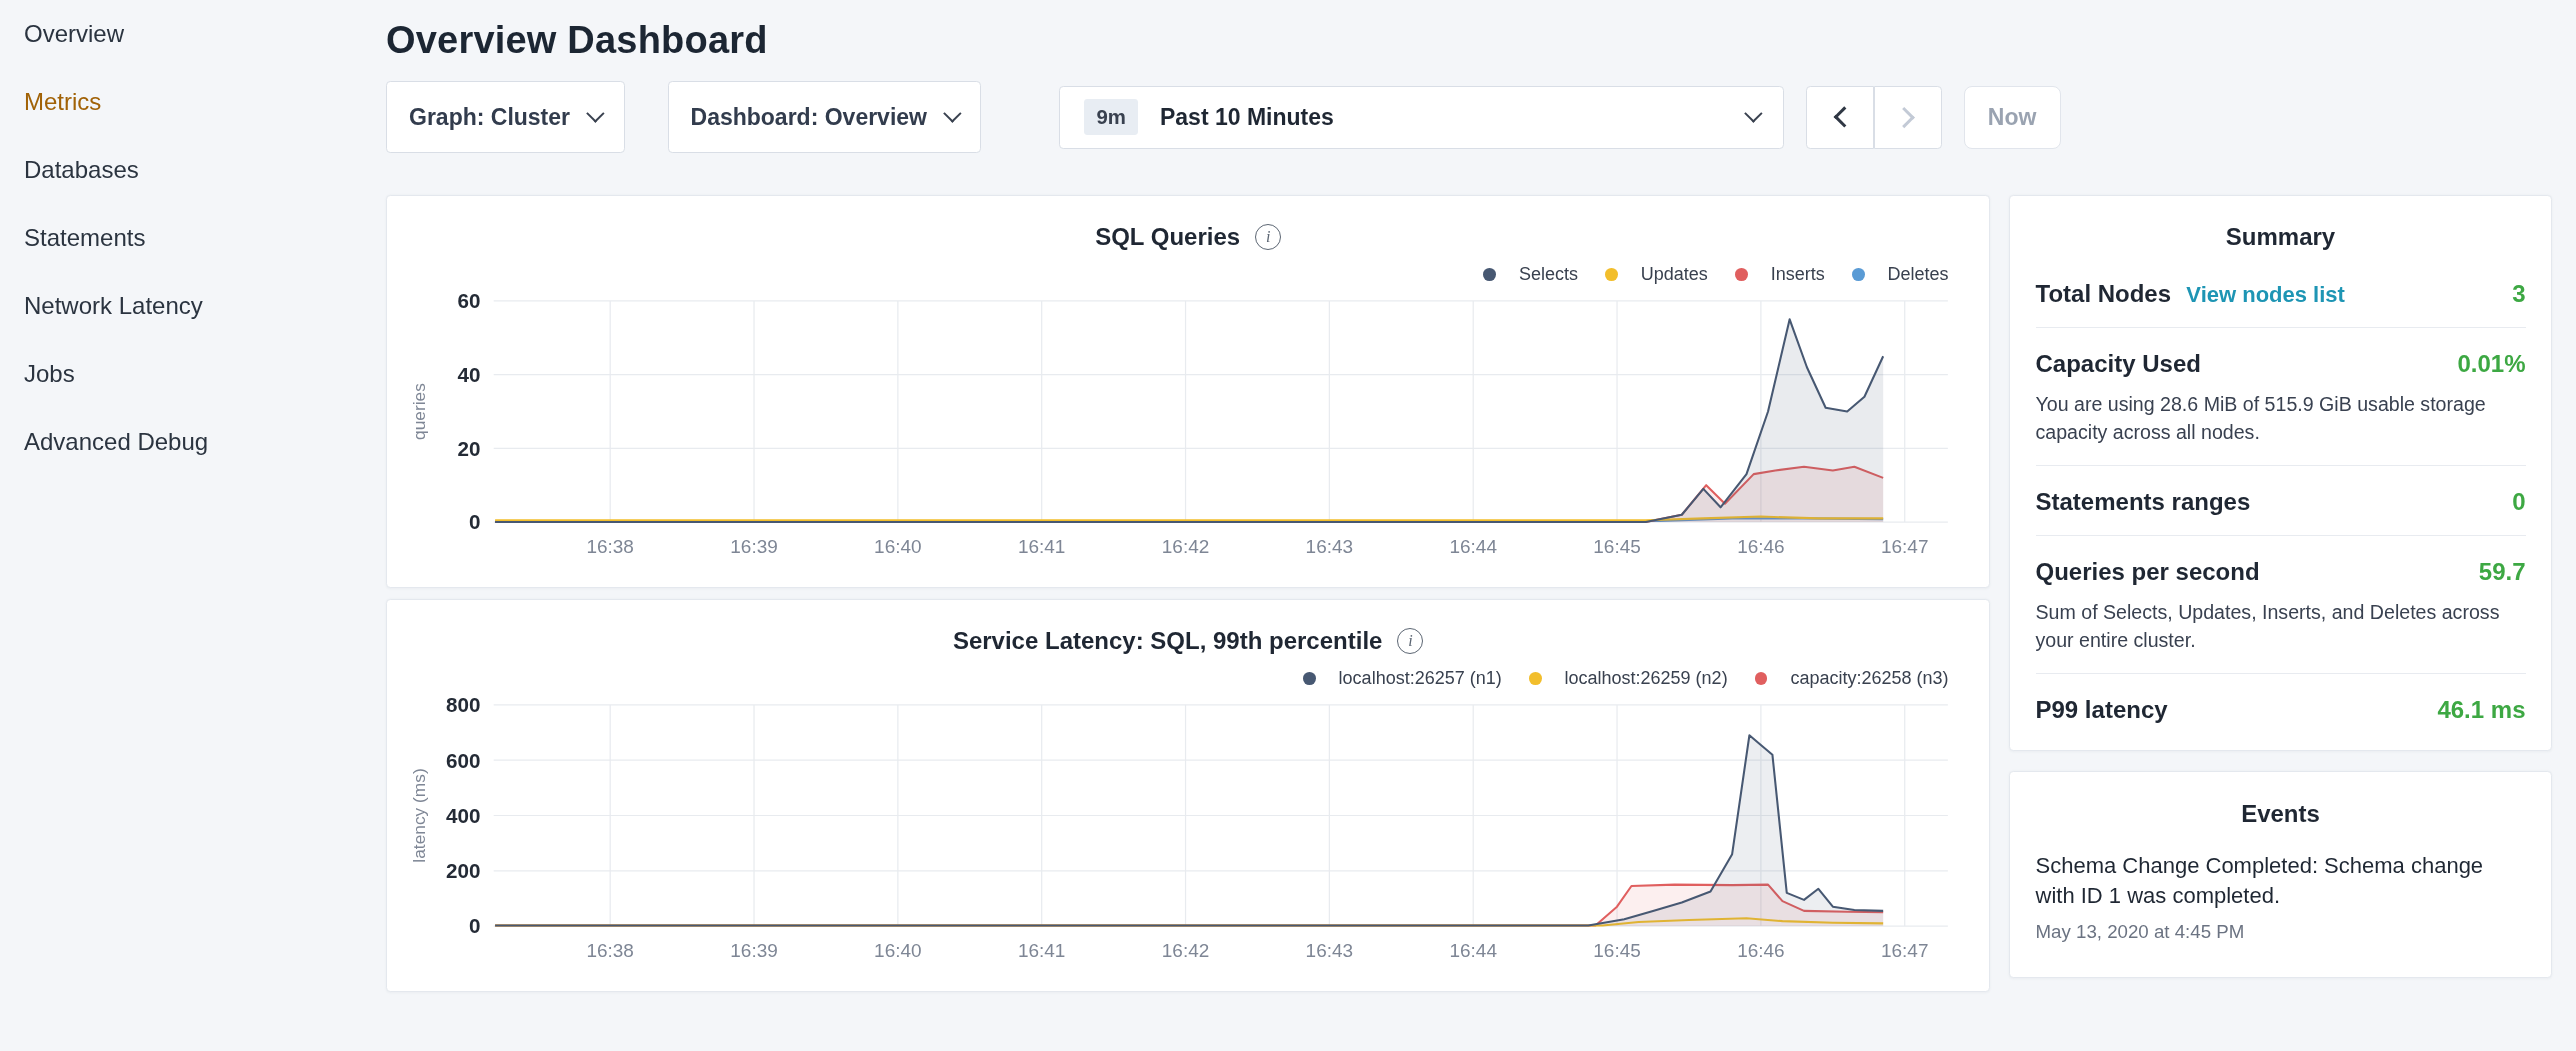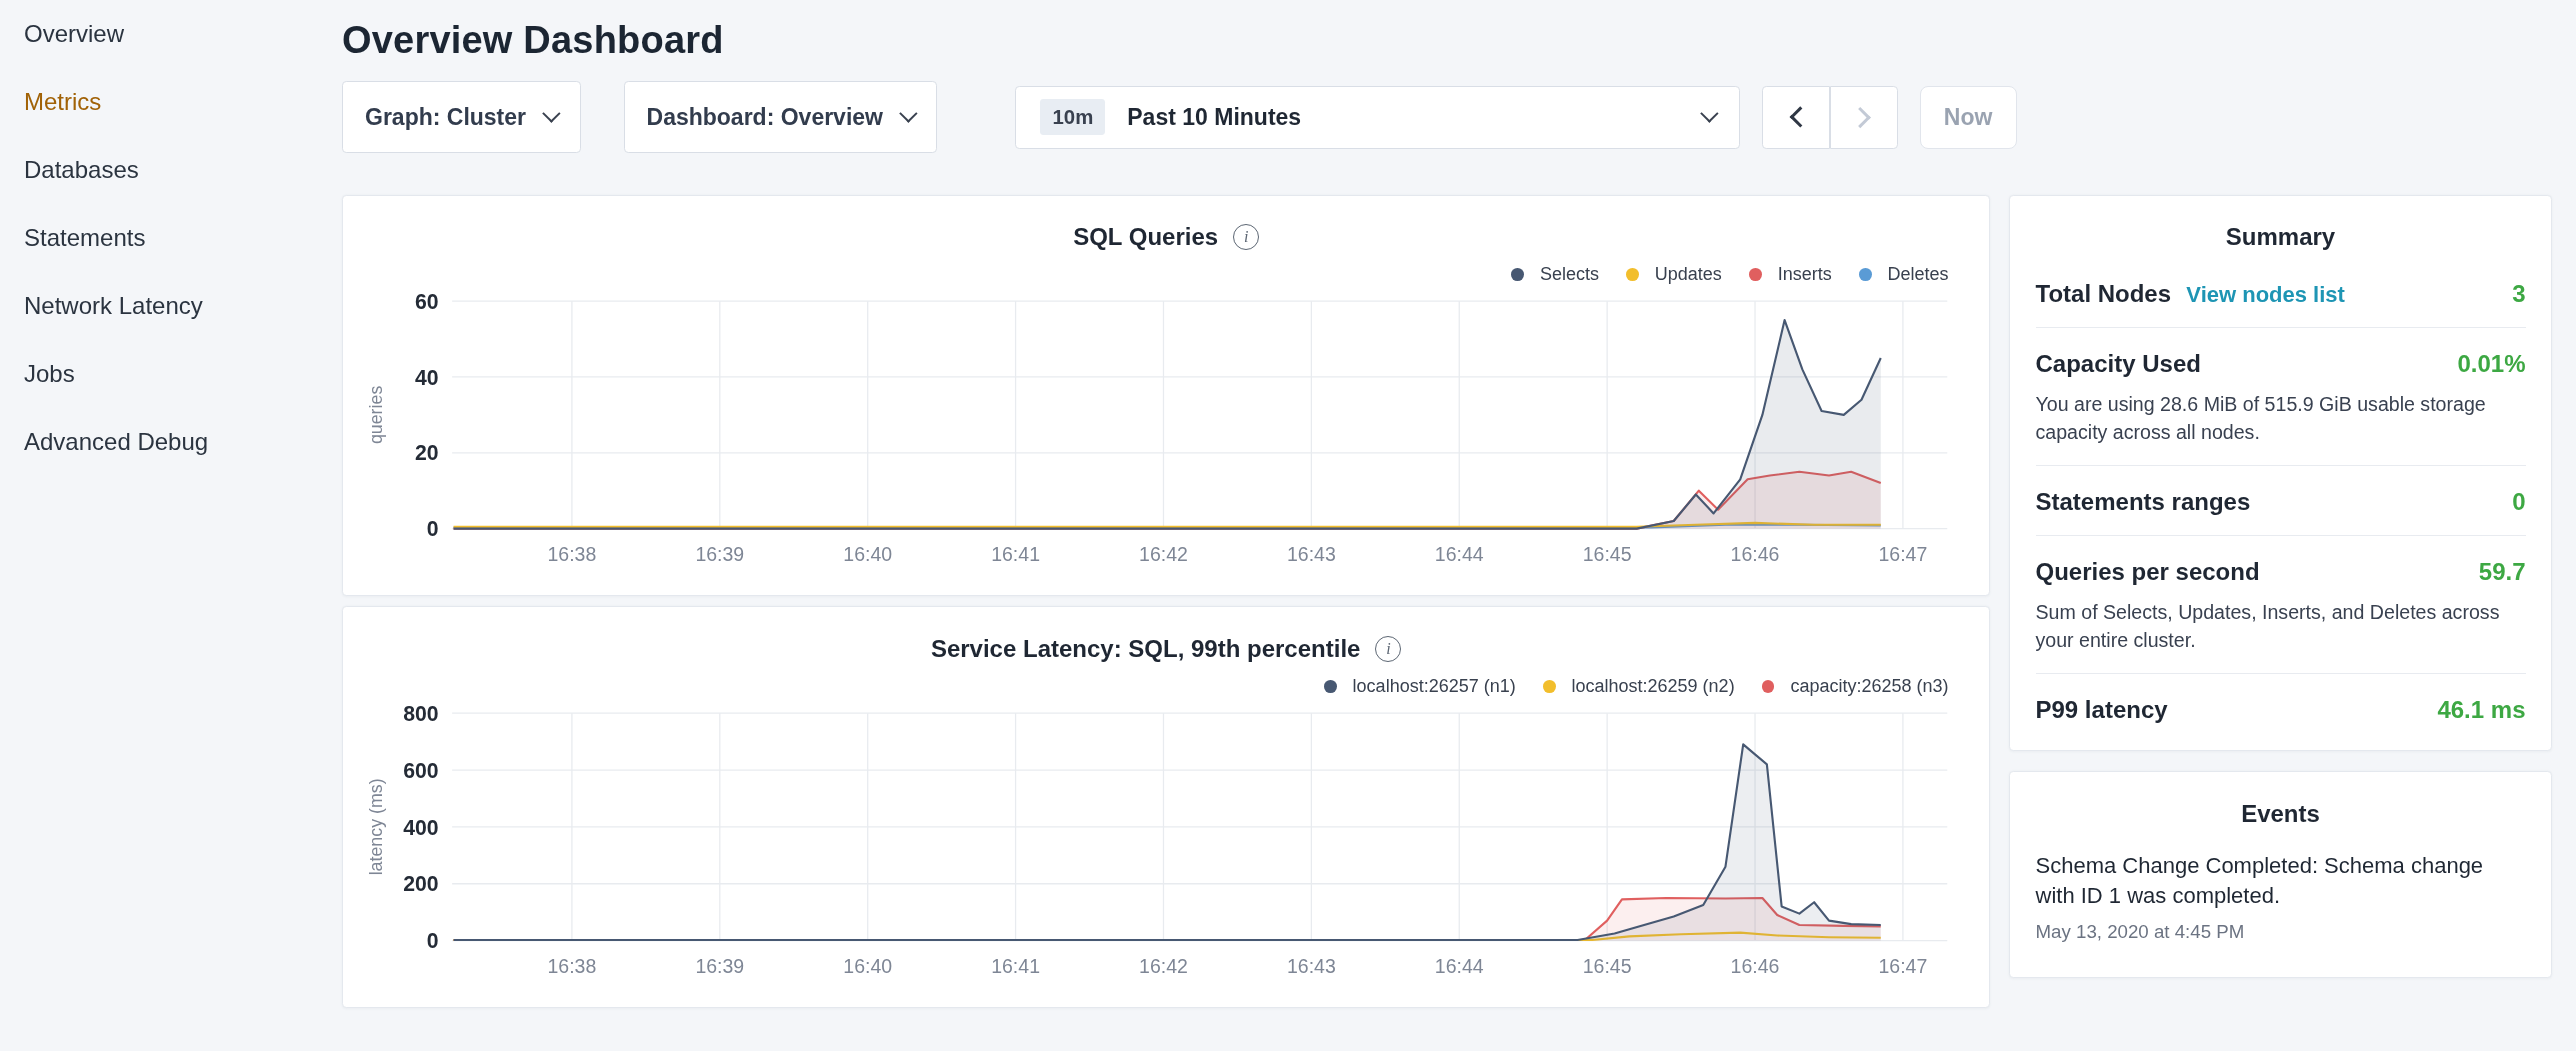--- a/index.html
+++ b/index.html
@@ -1,20 +1,20 @@
 <!DOCTYPE html>
 <html style="font-size:13.6px"><head>
 <meta charset="utf-8">
 <style>
   *{margin:0;padding:0;box-sizing:border-box}
   html,body{width:2576px;height:1051px;overflow:hidden}
   body{font-family:"Liberation Sans",sans-serif;background:#f4f6f9;color:#242b36;display:flex}
 
   
-  .sidebar{width:342px;flex:none;padding:0 0 0 24px}
+  .sidebar{width:386px;flex:none;padding:0 0 0 24px}
   .nav-item{height:68px;display:flex;align-items:center;font-size:24px;color:#2b3440;cursor:pointer}
   .nav-item.active{color:#a16207;font-weight:400}
 
   
   .main{flex:1;min-width:0;padding:18.7px 24px 0 0}
   .page-title{font-size:38px;font-weight:600;color:#1c2633;letter-spacing:0.2px}
 
   .controls{display:flex;align-items:center;margin-top:24px;height:63px}
   button{font-family:inherit;cursor:pointer}
   .btn{background:#fff;border:0.9px solid #d9dee6;border-radius:4.3px;height:72px;display:flex;align-items:center;gap:18.7px;padding:0 22px;font-size:23px;font-weight:600;color:#323c4d}
@@ -36,21 +36,21 @@
   .now-btn{margin-left:22px;width:97px;height:63px;background:#fff;border:0.9px solid #e1e5ec;border-radius:8px;font-size:23px;font-weight:600;color:#9aa3b1}
 
   
   .content-row{display:flex;gap:18.7px;margin-top:46px;align-items:flex-start}
   .charts-col{flex:1;min-width:0}
   .chart-card{background:#fff;border:0.9px solid #e4e8ee;border-radius:4.3px;padding:20.4px 20.4px 22px;margin-bottom:10.2px;box-shadow:0 0.9px 2.6px rgba(60,70,90,.05)}
   .chart-title-row{display:flex;align-items:center;justify-content:center;gap:15px;margin-top:6.8px}
   .chart-title{font-size:24px;font-weight:700;color:#1f2733}
   .info-icon{width:26px;height:26px;border:1.7px solid #5c6673;border-radius:50%;color:#5c6673;font-size:16px;display:flex;align-items:center;justify-content:center;font-style:italic;font-family:"Liberation Serif",serif;flex:none}
   .legend{display:flex;justify-content:flex-end;gap:27px;margin:10.2px 20.4px 0 0;min-height:27px;align-items:center}
-  .legend-item{display:inline-flex;align-items:center;gap:16px;font-size:18px;color:#39414f;cursor:pointer}
+  .legend-item{display:inline-flex;align-items:center;gap:23px;font-size:18px;color:#39414f;cursor:pointer}
   .legend-item .dot{width:12.8px;height:12.8px;border-radius:50%;flex:none}
   svg.plot{display:block;width:100%;height:auto;margin-top:3.4px}
   .grid{stroke:#e8ebef;stroke-width:1.5}
   .ytick{font-size:25px;font-weight:700;fill:#242b36;text-anchor:end}
   .xtick{font-size:23px;fill:#7e8695;text-anchor:middle}
   .ylab{font-size:21px;fill:#7e8695;text-anchor:middle}
 
   
   .right-col{width:543px;flex:none}
   .card{background:#fff;border:0.9px solid #e4e8ee;border-radius:4.3px;box-shadow:0 0.9px 2.6px rgba(60,70,90,.05)}
@@ -87,21 +87,21 @@
     <button class="btn">
       <span>Graph: Cluster</span>
       <span class="chev"></span>
     </button>
     <button class="btn dash">
       <span>Dashboard: Overview</span>
       <span class="chev"></span>
     </button>
     <div class="time-group">
       <div class="timepicker">
-        <span class="time-badge">10m</span>
+        <span class="time-badge">9m</span>
         <span class="time-label">Past 10 Minutes</span>
         <span class="chev"></span>
       </div>
       <div class="nav-btns">
         <button class="arrow-btn prev">
           <span class="arrow left"></span>
         </button>
         <button class="arrow-btn next disabled">
           <span class="arrow right"></span>
         </button>

